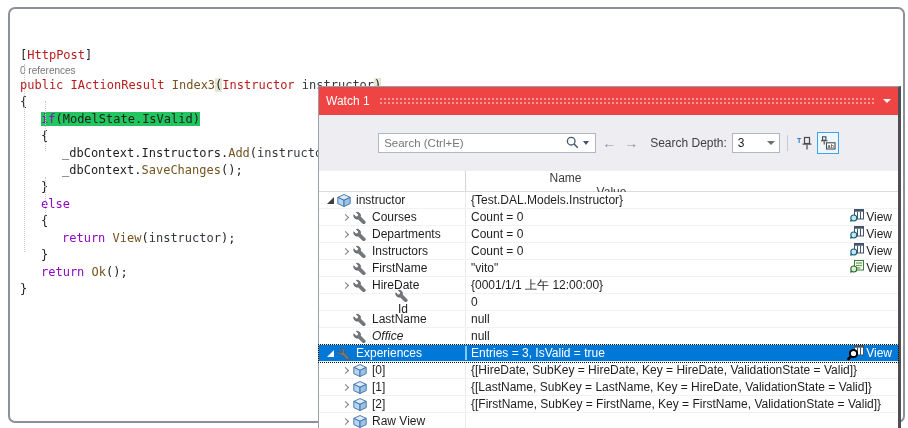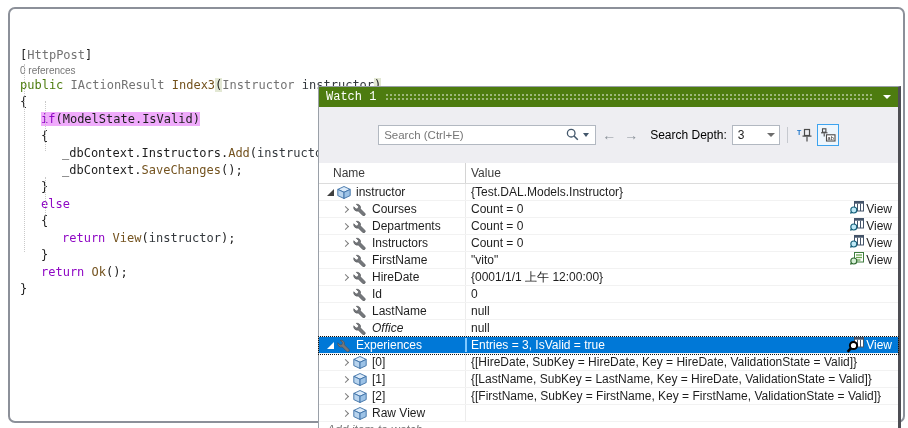--- a/index.html
+++ b/index.html
@@ -10,63 +10,63 @@
   .frame{position:absolute;left:8px;top:7px;width:893px;height:412px;
          border:2px solid #8c9099;border-radius:7px;background:#fff;overflow:hidden;}
 
   
   .code{position:absolute;left:2px;top:4px;white-space:pre;
         font-family:"DejaVu Sans Mono","Liberation Mono",monospace;
         font-size:12px;line-height:17px;color:#1e1e1e;}
   .cl{height:17px;}
   .cl-lens{height:13px;line-height:13px;font-family:"Liberation Sans","DejaVu Sans",sans-serif;
            font-size:10px;color:#767676;padding-left:8px;}
-  .c-kw{color:#4d7c0f;}
+  .c-kw{color:#b91c1c;}
   .c-ct{color:#8f08c4;}
-  .c-ty{color:#737373;}
+  .c-ty{color:#b91c1c;}
   .c-me{color:#74531f;}
   .c-pl{color:#1e1e1e;}
   .c-pr{color:#33383d;}
-  .bg-hl{background:#f0abfc;margin-top:32px;}
+  .bg-hl{background:#22c55e;margin-top:32px;}
   .bg-mb{background:#e3e8d4;}
   .guide{position:absolute;width:0;border-left:1px dotted #c9c9c9;}
 
   
   .watch{position:absolute;left:318px;top:86px;width:579px;background:#eeeef2;
          border-top:1px solid #9aa0a8;border-left:1px solid #9aa0a8;
          border-right:3px solid #4e4e54;border-bottom:4px solid #4e4e54;
          font-size:12px;color:#1e1e1e;z-index:5;}
-  .titlebar{height:20px;background:#4d7c0f;color:#fff;display:flex;align-items:center;
-            padding:0 7px;font-family:Liberation Mono, monospace;}
+  .titlebar{height:28px;background:#ef4444;color:#fff;display:flex;align-items:center;
+            padding:0 7px;}
   .titlebar .dots{flex:1;height:9px;margin:0 9px;
         background-image:radial-gradient(rgba(255,255,255,.45) .9px,transparent 1px);
         background-size:4px 4px;}
   .caret-down{width:0;height:0;border-left:4px solid transparent;border-right:4px solid transparent;
               border-top:4px solid #fff;}
   .toolbar{height:32px;background:#eeeef2;display:flex;align-items:center;padding:12px 2px;justify-content:center;}
   .searchbox{width:216px;height:18px;background:#fff;border:1px solid #b2b8c1;
              display:flex;align-items:center;}
   .searchbox input{flex:1;border:0;outline:0;padding:0 0 0 5px;font-size:11.5px;
              font-family:inherit;color:#1e1e1e;background:transparent;}
   .searchbox input::placeholder{color:#767676;}
   .sb-caret{width:0;height:0;border-left:3.5px solid transparent;border-right:3.5px solid transparent;
             border-top:4px solid #43576b;margin:0 6px 0 3px;}
   .nav-arrow{width:18px;text-align:center;color:#8a9199;font-size:14px;margin-left:4px;cursor:default;}
-  .depth-label{margin-left:10px;color:#000000;}
+  .depth-label{margin-left:10px;color:#404040;}
   .combo{width:46px;height:18px;background:#fff;border:1px solid #b2b8c1;display:flex;
          align-items:center;margin-left:5px;}
   .combo .val{flex:1;padding-left:5px;}
   .combo .caret{width:0;height:0;border-left:4px solid transparent;border-right:4px solid transparent;
                 border-top:4px solid #6d6d6d;margin-right:4px;}
   .tb-sep{width:1px;height:16px;background:#c6c9cf;margin:0 7px;}
   .tb-btn{display:flex;align-items:center;justify-content:center;height:20px;padding:0 2px;}
   .tb-btn.toggled{border:1px solid #3da3ef;background:#eef6fd;}
 
   .grid-header{height:20px;background:#fff;border-bottom:1px solid #dcdcdc;position:relative;
-               display:flex;align-items:center;color:#3b3b3b;}
+               display:flex;align-items:center;color:#3b3b3b;flex-direction:column;}
   .grid-header .hname{width:146px;padding-left:14px;box-sizing:border-box;}
   .grid-header .hvalue{padding-left:6px;}
   .col-div{position:absolute;top:0;bottom:0;left:146px;width:1px;background:#d4d4d4;}
 
   .rows{background:#fff;position:relative;}
   .rows .col-div-body{position:absolute;top:0;bottom:0;left:146px;width:1px;background:#ececec;}
   .wrow{height:17px;box-sizing:border-box;display:flex;align-items:center;
         border-bottom:1px solid #f2f2f2;position:relative;}
   .wrow.selected{background:#0078d7;color:#fff;outline:1px dotted #111;outline-offset:0;z-index:2;}
   .ncell{width:146px;box-sizing:border-box;display:flex;align-items:center;overflow:hidden;
@@ -285,21 +285,21 @@
               <path d="M1 4.6 3.8 7.4 6.2 6.8 6.8 4.4 4 1.6 A4.3 4.3 0 0 1 9.1 7.1 L14.5 12.5 A1.9 1.9 0 0 1 11.8 15.2 L6.4 9.8 A4.3 4.3 0 0 1 1 4.6 Z" fill="#74777b" stroke="#4a4c4f" stroke-width="0.7"></path>
             </svg>
           </span>
           <span>HireDate</span>
         </div>
         <div class="vcell">
           <span class="vtext">{0001/1/1 上午 12:00:00}</span>
         </div>
       </div>
       <div class="wrow">
-        <div class="ncell" style="padding-left: 22px;">
+        <div class="ncell" style="padding-left: 22px; flex-direction: column;">
           <span class="exp"></span>
           <span class="rowicon">
             <svg width="13" height="13" viewBox="0 0 16 16">
               <path d="M1 4.6 3.8 7.4 6.2 6.8 6.8 4.4 4 1.6 A4.3 4.3 0 0 1 9.1 7.1 L14.5 12.5 A1.9 1.9 0 0 1 11.8 15.2 L6.4 9.8 A4.3 4.3 0 0 1 1 4.6 Z" fill="#74777b" stroke="#4a4c4f" stroke-width="0.7"></path>
             </svg>
           </span>
           <span>Id</span>
         </div>
         <div class="vcell">
           <span class="vtext">0</span>

